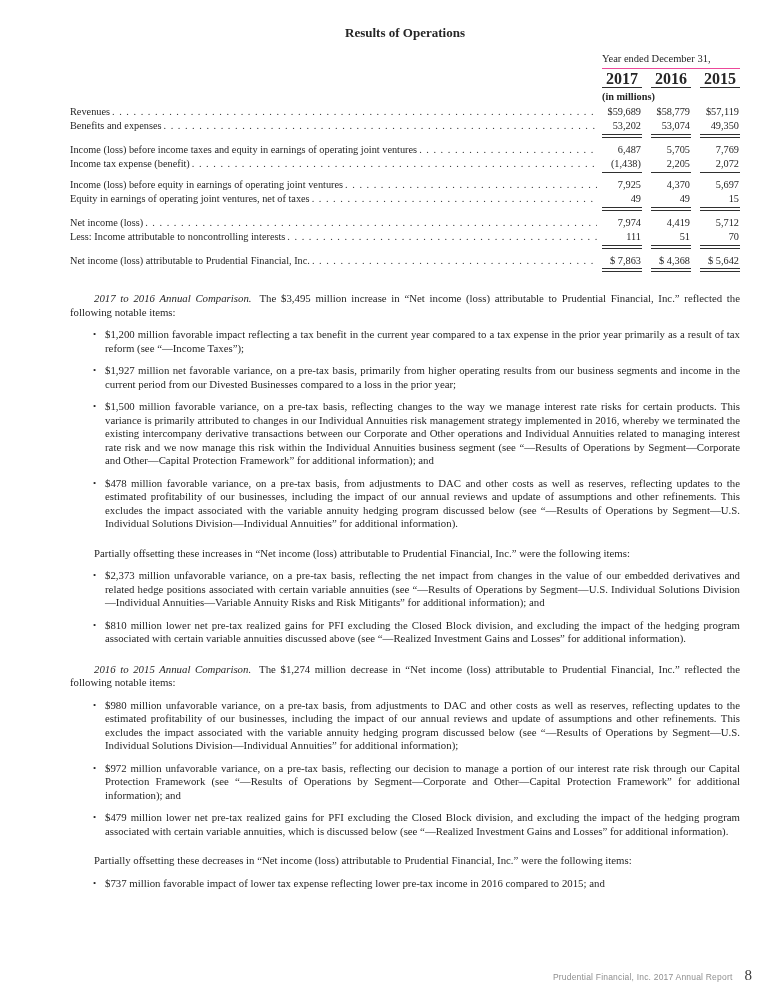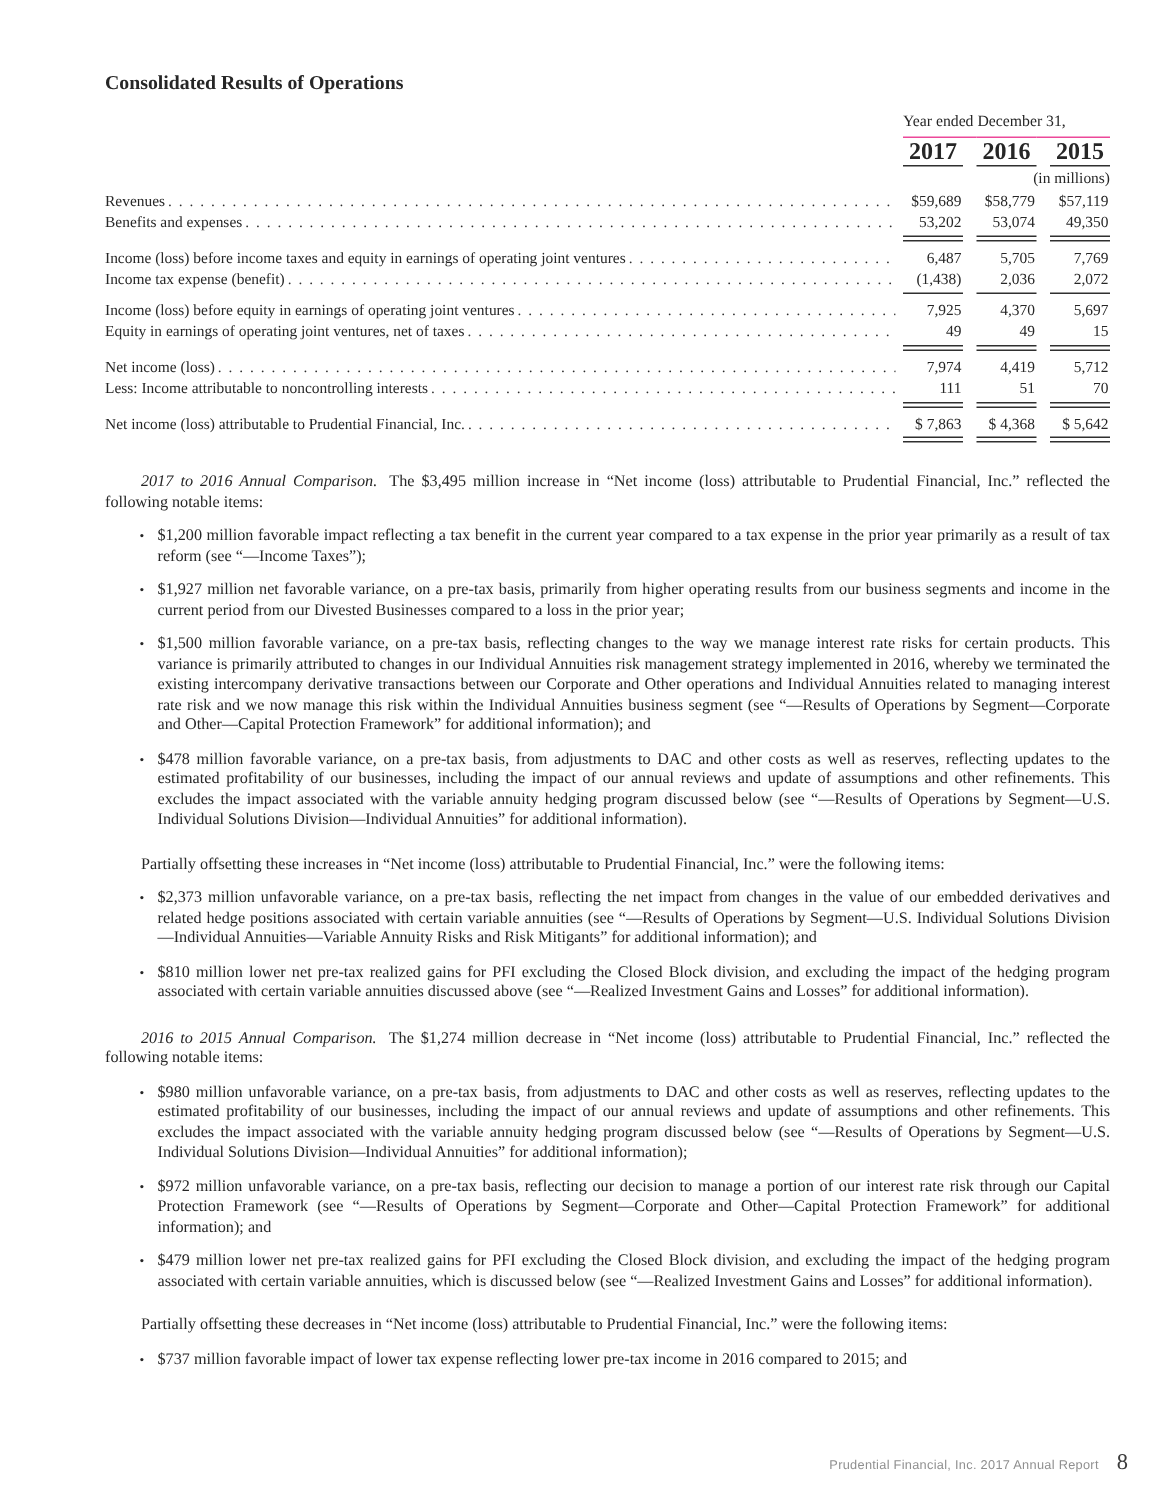--- a/index.html
+++ b/index.html
@@ -43,21 +43,21 @@
     font-size: 10.5px; font-weight: normal; text-align: left;
     padding-bottom: 2px !important;
     border-bottom: 1px solid #ec4899;
   }
   .yr {
     font-size: 16px; font-weight: bold; text-align: center;
     padding: 3px 0 2px !important;
     border-bottom: 1px solid #2f2f2f;
   }
   .units {
-    font-weight: normal; text-align: right;
+    font-weight: bold; text-align: left;
     padding: 2px 0 1px !important;
     font-size: 10.3px;
   }
   td.lblcell { display: flex; align-items: baseline; padding-right: 5px !important; }
   td.lblcell .lbl { white-space: nowrap; }
   td.lblcell .dots {
     flex: 1; overflow: hidden; white-space: nowrap;
     color: #2f2f2f; letter-spacing: 1px; margin-left: 2px;
   }
   td.val {
@@ -105,22 +105,22 @@
   .footer-page {
     font-family: "Liberation Serif", serif;
     font-size: 15px; color: #3c3c3c;
   }
 </style>
 </head>
 <body>
 
 <div class="page">
 
-
-  <h2 class="section-heading">Consolidated Results of Operations</h2>
+  <h1 class="doc-title">Results of Operations</h1>
+
 
 
   <table class="fin">
     <colgroup>
       <col class="c-lbl">
       <col class="c-v">
         <col class="c-s">
         <col class="c-v">
         <col class="c-s">
         <col class="c-v">
@@ -180,21 +180,21 @@
           <td></td>
           <td class="val">7,769</td>
         </tr>
         <tr>
           <td class="lblcell">
             <span class="lbl">Income tax expense (benefit)</span>
             <span class="dots"> . . . . . . . . . . . . . . . . . . . . . . . . . . . . . . . . . . . . . . . . . . . . . . . . . . . . . . . . . . . . . . . . . . . . . . . . . . . . . . . . . . . . . . . . . . . . . . . . . . . . . . . . . . . . . . . . . . . . . . . . . . . . . . . . . . . . . . . . . . . . . . . . . . . . . . . . . . . . . . . .</span>
           </td>
           <td class="val rs">(1,438)</td>
           <td></td>
-          <td class="val rs">2,036</td>
+          <td class="val rs">2,205</td>
           <td></td>
           <td class="val rs">2,072</td>
         </tr>
         <tr class="gap">
           <td colspan="6"></td>
         </tr>
         <tr>
           <td class="lblcell">
             <span class="lbl">Income (loss) before equity in earnings of operating joint ventures</span>
             <span class="dots"> . . . . . . . . . . . . . . . . . . . . . . . . . . . . . . . . . . . . . . . . . . . . . . . . . . . . . . . . . . . . . . . . . . . . . . . . . . . . . . . . . . . . . . . . . . . . . . . . . . . . . . . . . . . . . . . . . . . . . . . . . . . . . . . . . . . . . . . . . . . . . . . . . . . . . . . . . . . . . . . .</span>

